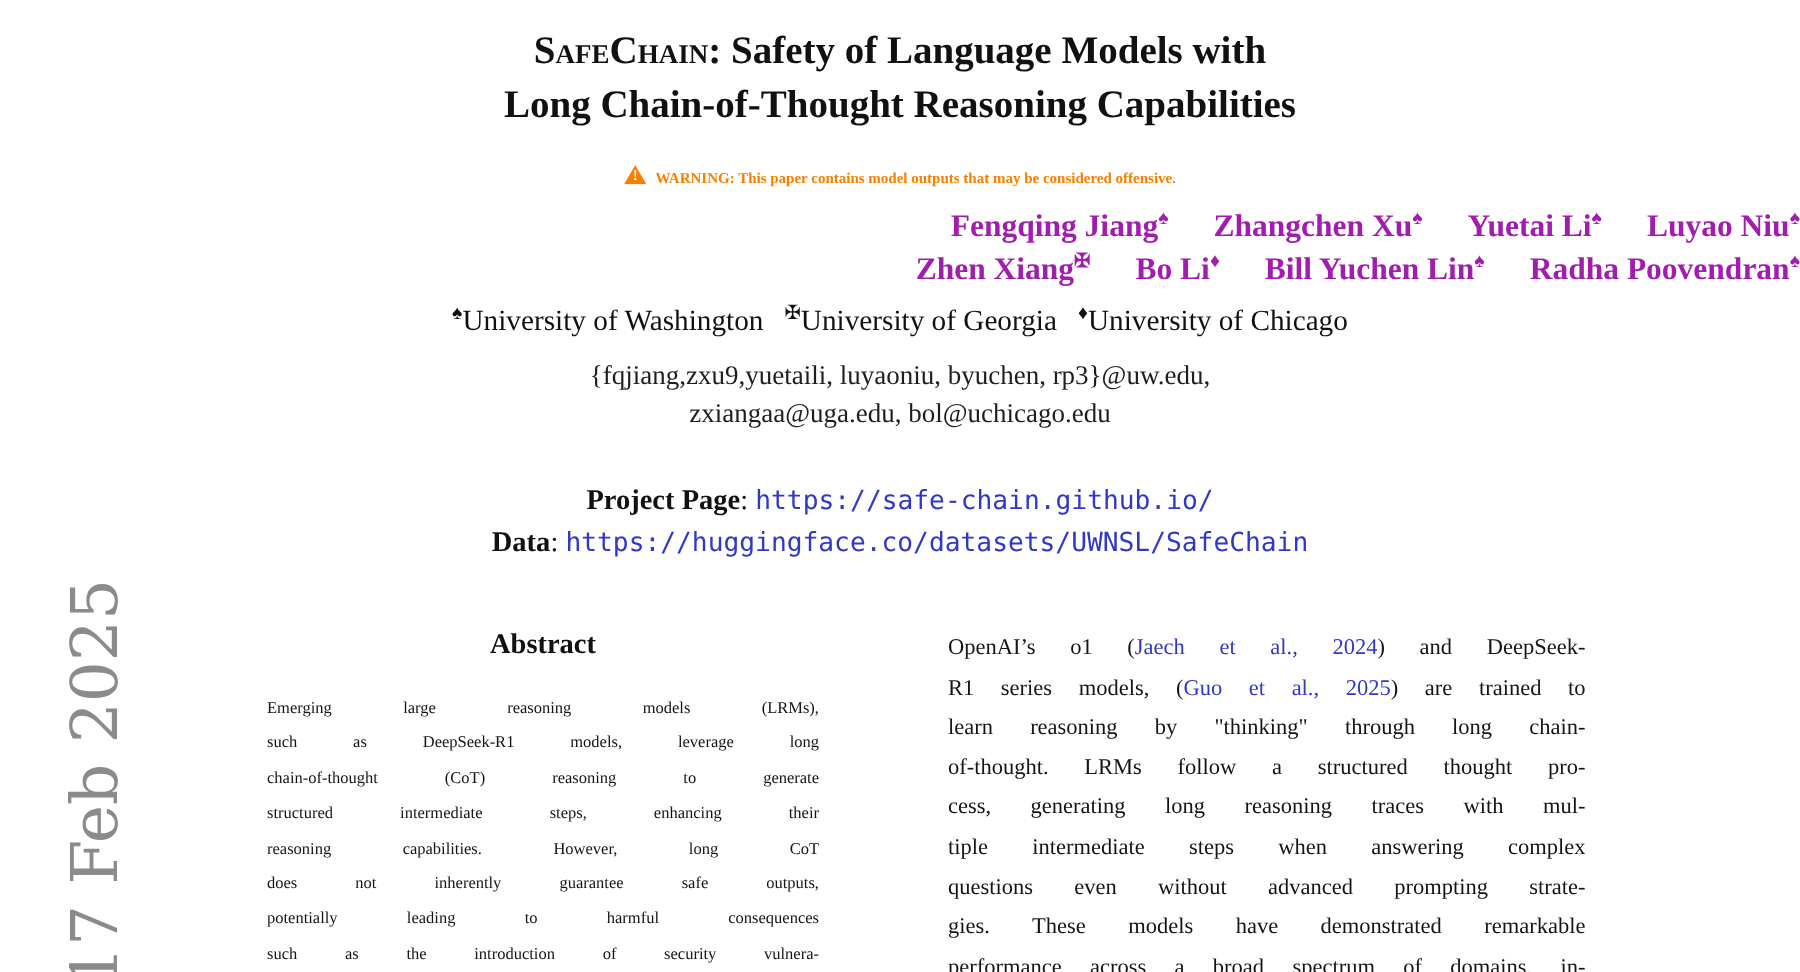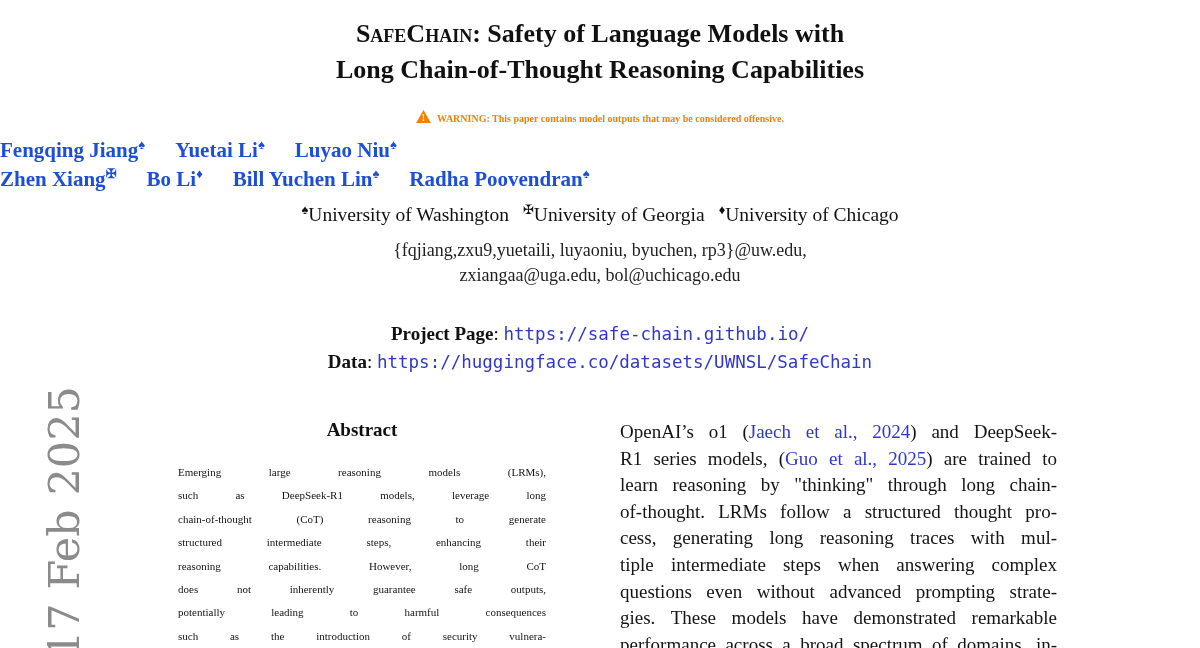--- a/index.html
+++ b/index.html
@@ -20,22 +20,22 @@
   
   .warning{position:absolute;top:110px;left:0;width:100%;text-align:center;
            font-size:10px;font-weight:700;color:#f88000;}
   .warn-icon{display:inline-block;width:15px;height:13px;background:#f88000;
              clip-path:polygon(50% 0,0 100%,100% 100%);position:relative;
              margin-right:6px;vertical-align:-1px;}
   .warn-icon::after{content:"!";position:absolute;left:0;right:0;top:2px;color:#fff;
              font-size:10px;font-weight:700;text-align:center;line-height:11px;}
 
   
-  .authors-row{position:absolute;left:0;width:100%;display:flex;justify-content:flex-start;
-               gap:30px;font-size:21px;font-weight:700;color:#1d4ed8;}
+  .authors-row{position:absolute;left:0;width:100%;display:flex;justify-content:flex-end;
+               gap:30px;font-size:21px;font-weight:700;color:#a21caf;}
   .row1{top:138px}.row2{top:167px}
   .author sup{font-size:13px;line-height:0;}
 
   
   .affiliations{position:absolute;top:204px;left:0;width:100%;display:flex;
                 justify-content:center;gap:14px;font-size:19.5px;color:#111;}
   .affil sup{font-size:13px;line-height:0;}
 
   
   .emails{position:absolute;top:238px;left:0;width:100%;text-align:center;
@@ -47,41 +47,42 @@
   .links b{font-weight:700;}
   .url{font-family:"DejaVu Sans Mono",monospace;font-size:17.5px;color:#3038c8;}
 
   
   .col-left{position:absolute;left:178px;top:418px;width:368px;}
   .abs-heading{margin:0 0 19px 0;font-size:19px;font-weight:700;text-align:center;
                line-height:24px;color:#111;}
   .jline{text-align:justify;text-align-last:justify;overflow:hidden;white-space:normal;}
   .abs-line{font-size:11px;line-height:23.4px;height:23.4px;}
   .col-right{position:absolute;left:620px;top:419px;width:437px;}
-  .intro-line{font-size:19px;line-height:26.6px;height:26.6px;}
+  .intro-line{font-size:15px;line-height:26.6px;height:26.6px;margin-left:12px;}
   .cite{color:#3038c8;}
 </style>
 </head>
 <body>
 
 <div class="page">
 
   <div class="watermark">17 Feb 2025</div>
 
   <h1 class="title">
     <span class="title-line"><span class="smallcaps">SafeChain</span><span>: Safety of Language Models with</span></span><br>
     <span class="title-line">Long Chain-of-Thought Reasoning Capabilities</span>
   </h1>
 
   <div class="warning">
     <span class="warn-icon"></span><span>WARNING: This paper contains model outputs that may be considered offensive.</span>
   </div>
 
   <div class="authors-row row1">
     <span class="author"><span>Fengqing Jiang</span><sup>♠</sup></span>
+    <span class="author"><span>Zhangchen Xu</span><sup>♠</sup></span>
     <span class="author"><span>Yuetai Li</span><sup>♠</sup></span>
     <span class="author"><span>Luyao Niu</span><sup>♠</sup></span>
   </div>
 
   <div class="authors-row row2">
     <span class="author"><span>Zhen Xiang</span><sup>✠</sup></span>
     <span class="author"><span>Bo Li</span><sup>♦</sup></span>
     <span class="author"><span>Bill Yuchen Lin</span><sup>♠</sup></span>
     <span class="author"><span>Radha Poovendran</span><sup>♠</sup></span>
   </div>

